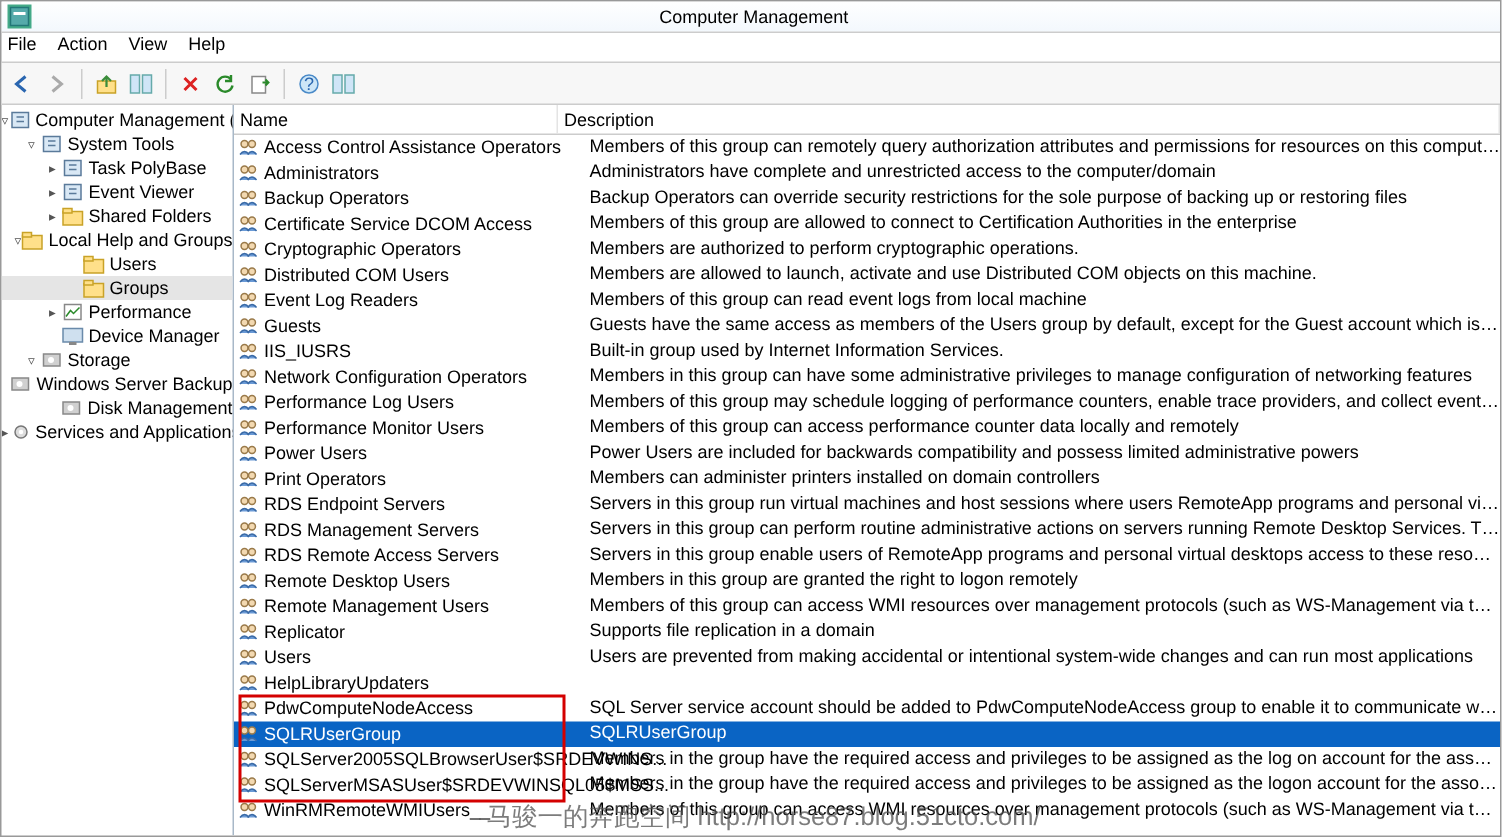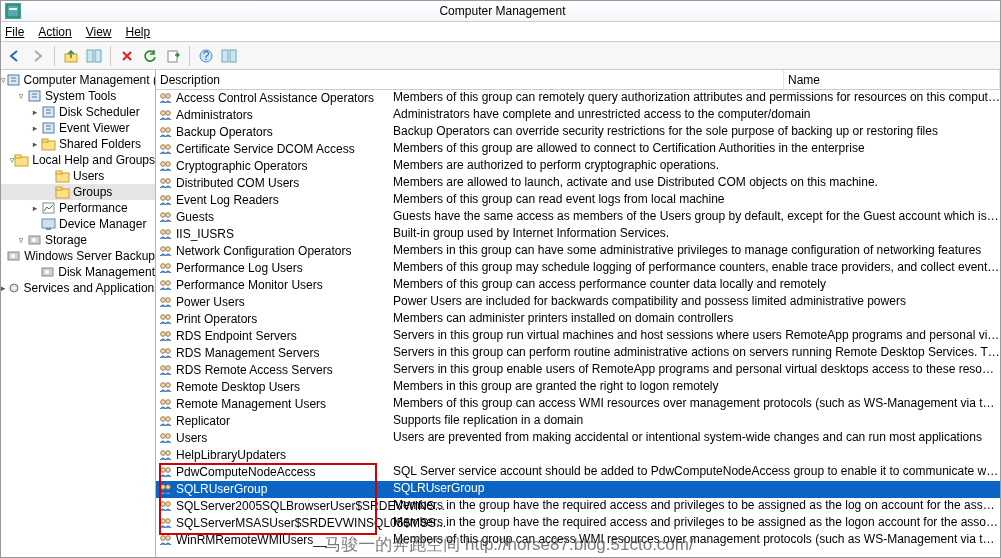--- a/index.html
+++ b/index.html
@@ -1,20 +1,20 @@
 <!DOCTYPE html>
 <html><head>
 <meta charset="utf-8">
 <style>
 * { box-sizing: border-box; margin: 0; padding: 0; font-family: "Segoe UI", Tahoma, sans-serif; font-size: 12px; }
 body { background: #fff; width: 1001px; height: 558px; overflow: hidden; display: flex; flex-direction: column; border: 1px solid #999; position: relative; }
 .titlebar { background: linear-gradient(#fff, #f3f8fd); height: 21px; display: flex; align-items: center; border-bottom: 1px solid #ccc; justify-content: flex-end; }
 .titlebar .center-title { flex: 1; text-align: center; color: #000; }
 .titlebar .icon-app { width: 16px; height: 16px; margin: 0 4px; display:inline-block; background:#4a8; }
-.menubar { height: 20px; display: flex; align-items: center; padding-left: 4px; border-bottom: 1px solid #ccc; text-decoration: underline; }
+.menubar { height: 20px; display: flex; padding-left: 4px; border-bottom: 1px solid #ccc; }
 .menubar span { margin-right: 14px; cursor: default; }
 .toolbar { height: 28px; display: flex; align-items: center; gap: 3px; padding-left: 4px; border-bottom: 1px solid #ccc; background:#f7f7f7; }
 .toolbar .tb { width: 20px; height: 20px; display:flex; align-items:center; justify-content:center; border:1px solid transparent; }
 .toolbar .sep { width: 1px; background:#ccc; height: 20px; margin: 0 3px; }
 .main { flex:1; display:flex; overflow:hidden; }
 .tree { width: 155px; border-right:1px solid #a8b8c8; padding-top:2px; overflow:hidden; }
 .tree-row { display:flex; align-items:center; white-space:nowrap; height:16px; }
 .tree-row .tw { width:12px; display:inline-flex; justify-content:center; font-size:9px; color:#555; }
 .tree-row .ic { width:16px; height:16px; display:inline-flex; align-items:center; justify-content:center; margin-right:2px; }
 .tree-row.selected .lbl, .tree-row.selected { background:#e5e5e5; }
@@ -137,21 +137,21 @@
       </div>
       <div class="tree-row">
         <span class="indent" style="width:28px"></span>
         <span class="tw">▸</span>
         <span class="ic">
           <svg width="16" height="14">
             <rect x="2" y="2" width="11" height="10" fill="#d9e8f5" stroke="#5a7a9a"></rect>
             <path d="M5 5 L10 5 M5 8 L10 8" stroke="#5a7a9a"></path>
           </svg>
         </span>
-        <span class="lbl">Disk Scheduler</span>
+        <span class="lbl">Task PolyBase</span>
       </div>
       <div class="tree-row">
         <span class="indent" style="width:28px"></span>
         <span class="tw">▸</span>
         <span class="ic">
           <svg width="16" height="14">
             <rect x="2" y="2" width="11" height="10" fill="#d9e8f5" stroke="#5a7a9a"></rect>
             <path d="M5 5 L10 5 M5 8 L10 8" stroke="#5a7a9a"></path>
           </svg>
         </span>
@@ -263,22 +263,22 @@
           <svg width="16" height="14">
             <circle cx="8" cy="7" r="4" fill="#ddd" stroke="#777"></circle>
             <circle cx="8" cy="7" r="1.5" fill="#fff"></circle>
           </svg>
         </span>
         <span class="lbl">Services and Applications</span>
       </div>
     </div>
   <div class="list">
     <div class="list-header">
+      <div class="col col-name">Name</div>
       <div class="col col-desc">Description</div>
-      <div class="col col-name">Name</div>
     </div>
     <div class="list-body" id="list-body">
         <div class="row">
           <div class="c-name">
             <span class="grp-ic">
               <svg width="16" height="14">
                 <circle cx="5" cy="5" r="2.3" fill="#f3d9b1" stroke="#9a7a4a"></circle>
                 <circle cx="10" cy="5" r="2.3" fill="#f3d9b1" stroke="#9a7a4a"></circle>
                 <path d="M2 12 Q5 8 8 12 M7 12 Q10 8 13 12" fill="#6a9ad6" stroke="#3a6aa6"></path>
               </svg>

